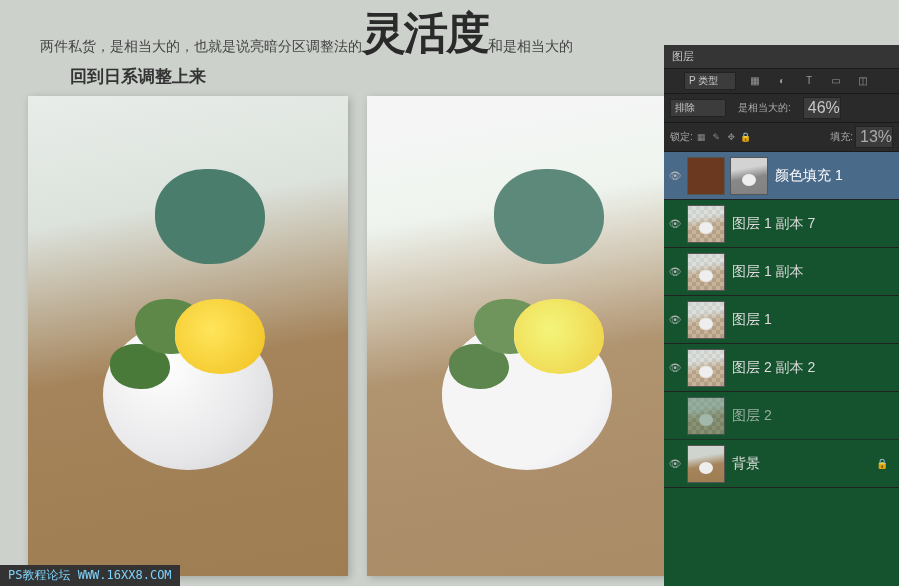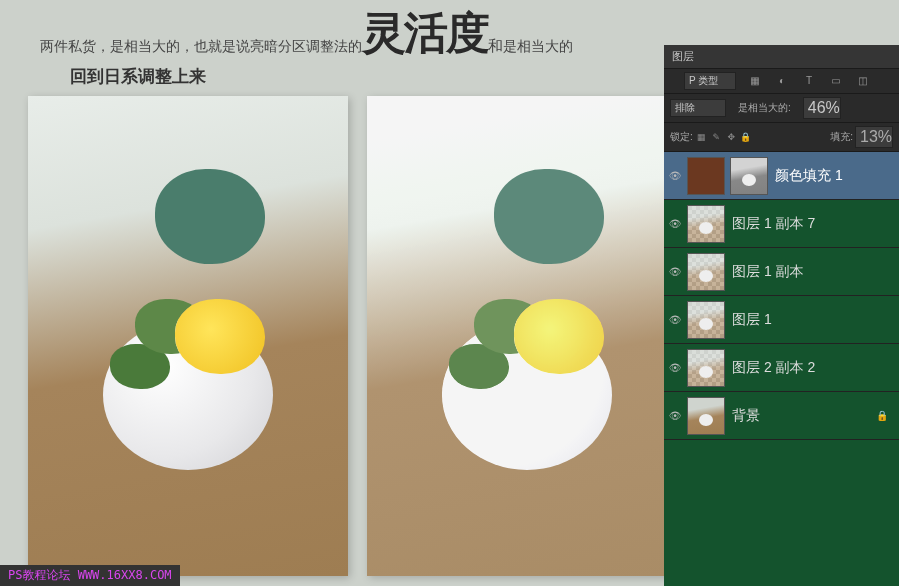--- a/index.html
+++ b/index.html
@@ -33,21 +33,21 @@
 .thumb{width:38px;height:38px;border:1px solid #555;background:linear-gradient(170deg,#cfd4ce 0%,#cfd4ce 30%,#a5845b 55%,#9e7d52 100%);position:relative;flex-shrink:0}
 .thumb::after{content:"";position:absolute;left:30%;bottom:20%;width:40%;height:35%;background:#eee;border-radius:50%}
 .thumb.color{background:#6b3820}
 .thumb.color::after{display:none}
 .thumb.bw{filter:grayscale(1)}
 .thumb.trans{background-image:repeating-conic-gradient(#fff 0 25%,#ccc 0 50%);background-size:8px 8px}
 .thumb.trans::before{content:"";position:absolute;inset:0;background:linear-gradient(170deg,rgba(207,212,206,.8) 0%,rgba(207,212,206,.7) 30%,rgba(165,132,91,.6) 55%,rgba(158,125,82,.6) 100%)}
 .lname{font-size:14px;color:#ddd;margin-left:2px}
 .layer.sel .lname{color:#fff}
 .bg-lock{margin-left:auto;margin-right:6px;color:#999;font-size:10px}
-.footer{position:absolute;left:0;bottom:0;background:#333;color:#d946ef;font-size:12px;padding:2px 8px;font-family:SimSun,monospace}
+.footer{position:absolute;left:0;bottom:0;background:#333;color:#7dd3fc;font-size:12px;padding:2px 8px;font-family:SimSun,monospace}
 </style>
 </head>
 <body>
 
 <div class="header">
   <span class="txt-sm">两件私货，是相当大的，也就是说亮暗分区调整法的</span>
   <span class="txt-lg">灵活度</span>
   <span class="txt-md">和</span>
   <span class="txt-sm">是相当大的</span>
 </div>
@@ -102,20 +102,25 @@
       <div class="layer">
         <span class="eye">👁</span>
         <div class="thumb trans"></div>
         <span class="lname">图层 1</span>
       </div>
       <div class="layer">
         <span class="eye">👁</span>
         <div class="thumb trans"></div>
         <span class="lname">图层 2 副本 2</span>
       </div>
+      <div class="layer hidden">
+        <span class="eye"></span>
+        <div class="thumb trans"></div>
+        <span class="lname">图层 2</span>
+      </div>
       <div class="layer">
         <span class="eye">👁</span>
         <div class="thumb"></div>
         <span class="lname">背景</span>
         <span class="bg-lock">🔒</span>
       </div>
     </div>
 </div>
 
 <div class="footer">PS教程论坛 WWW.16XX8.COM</div>

